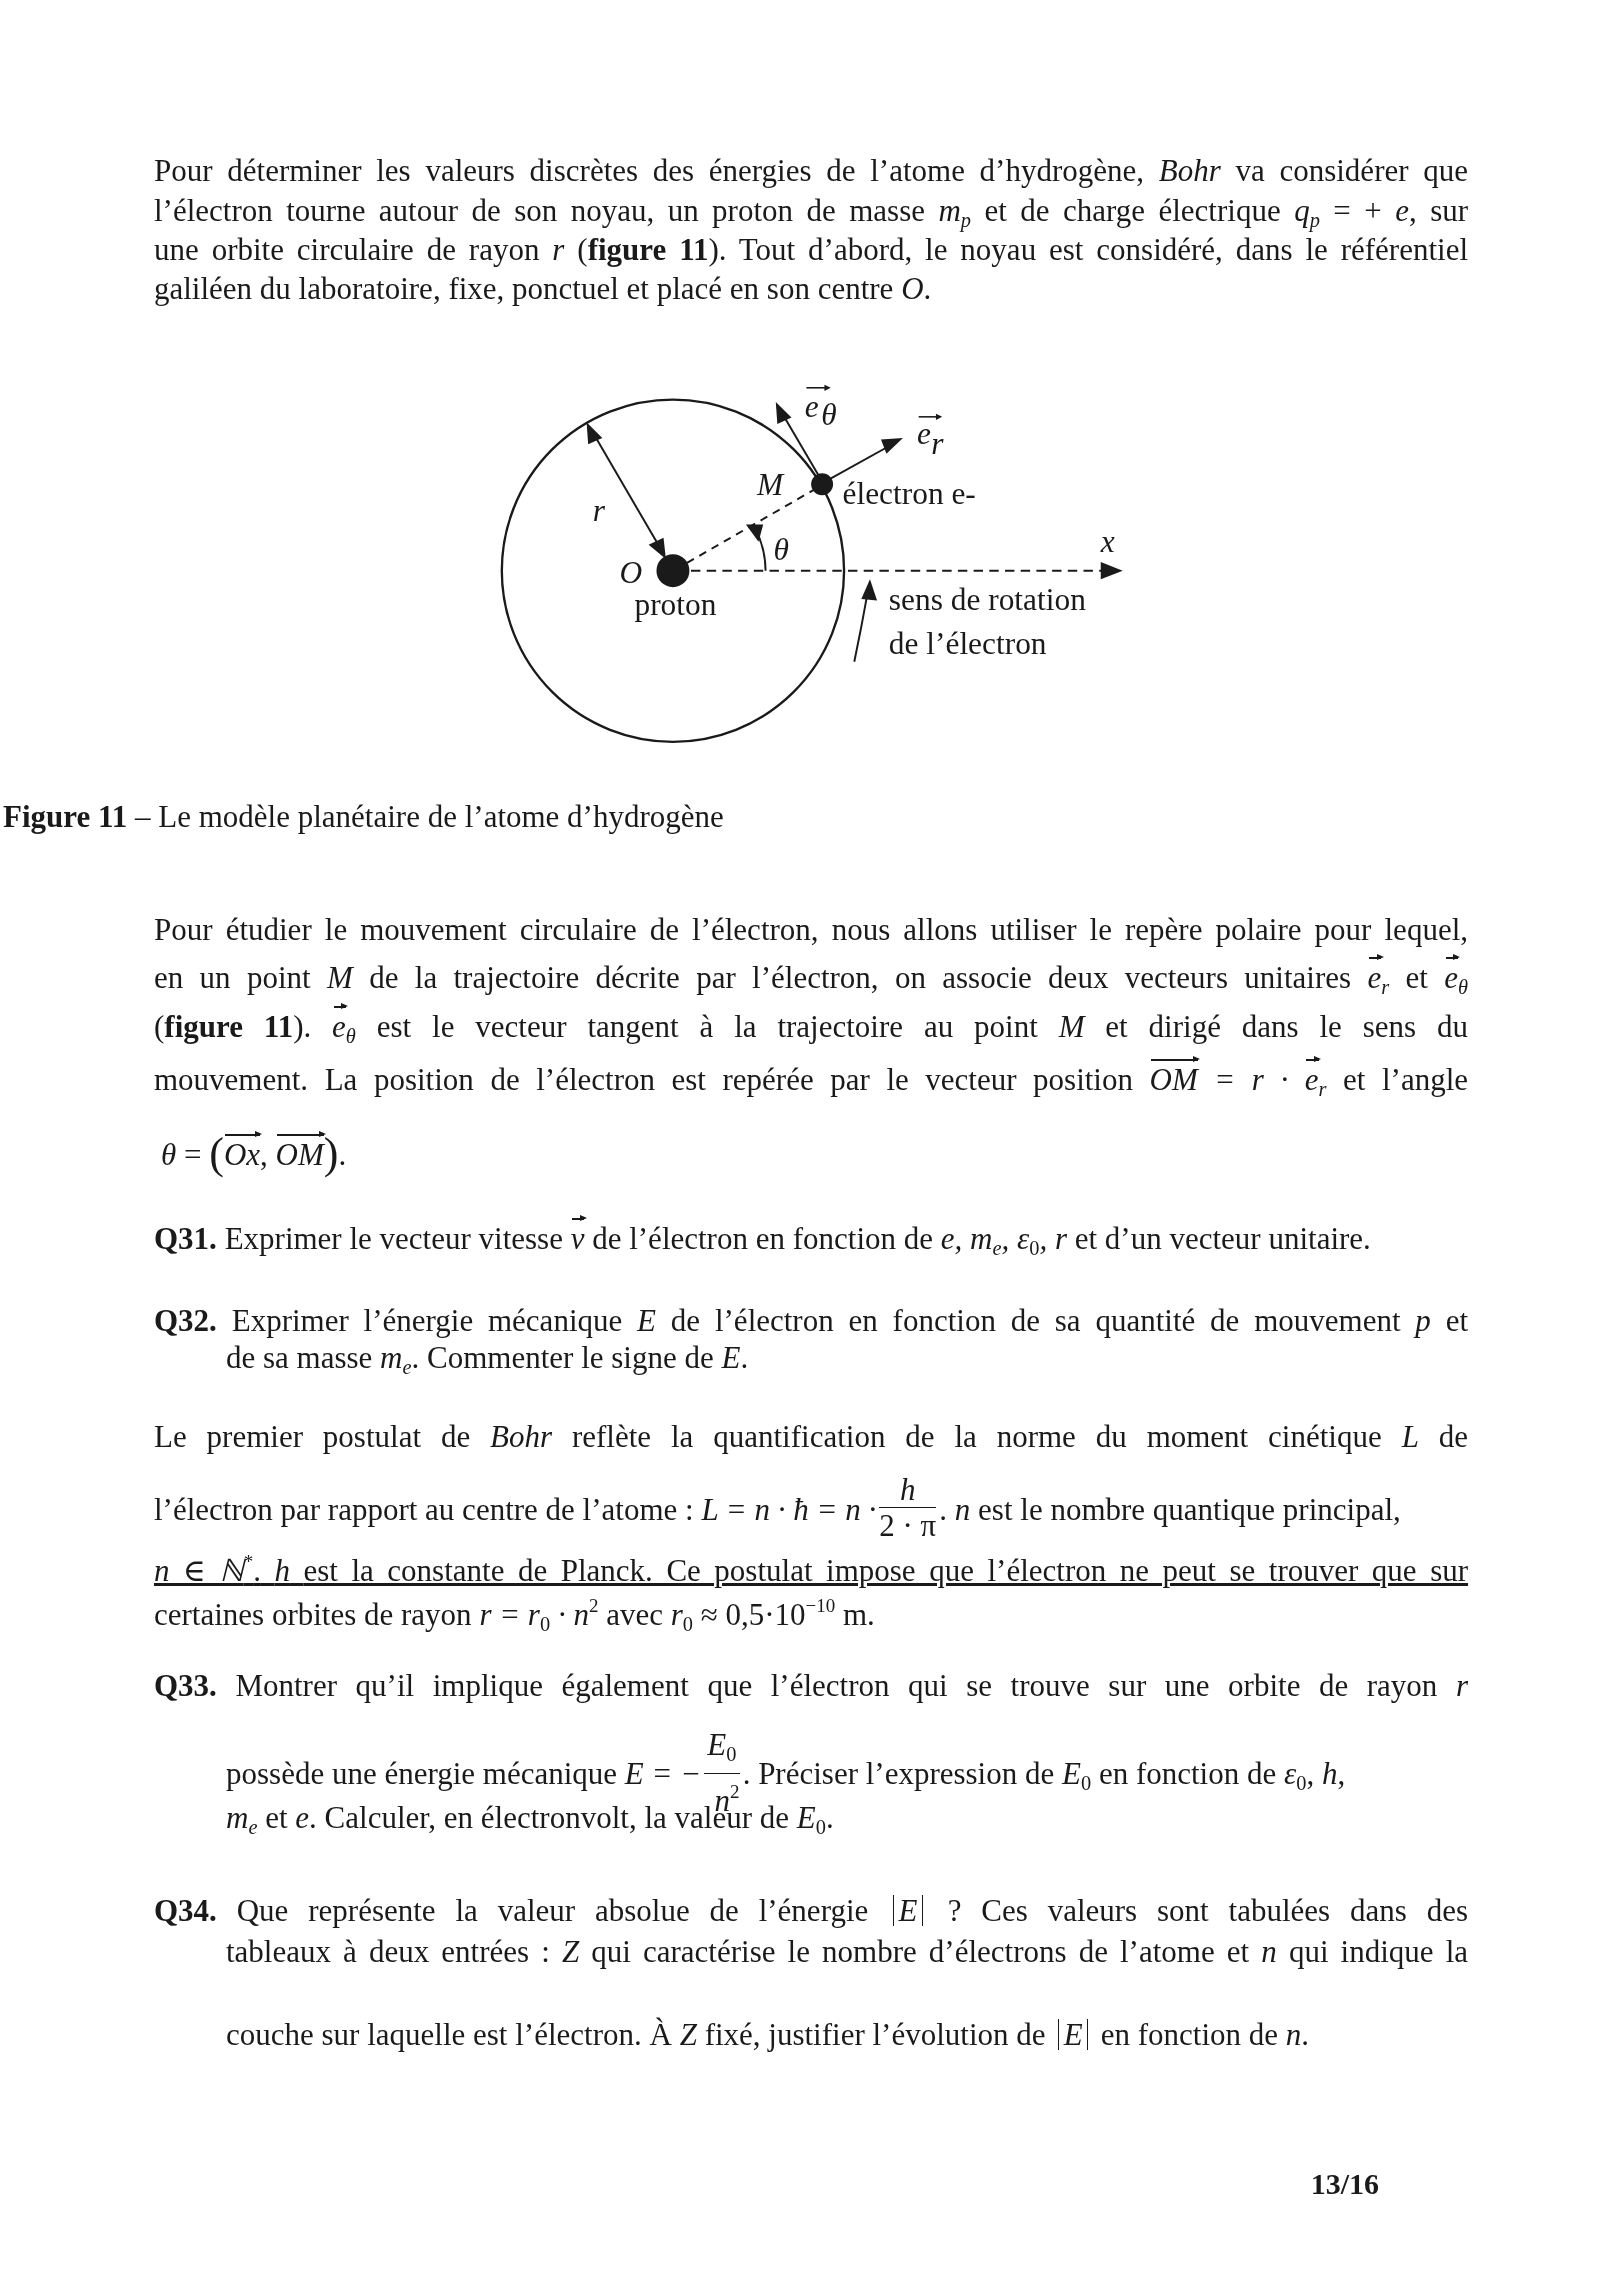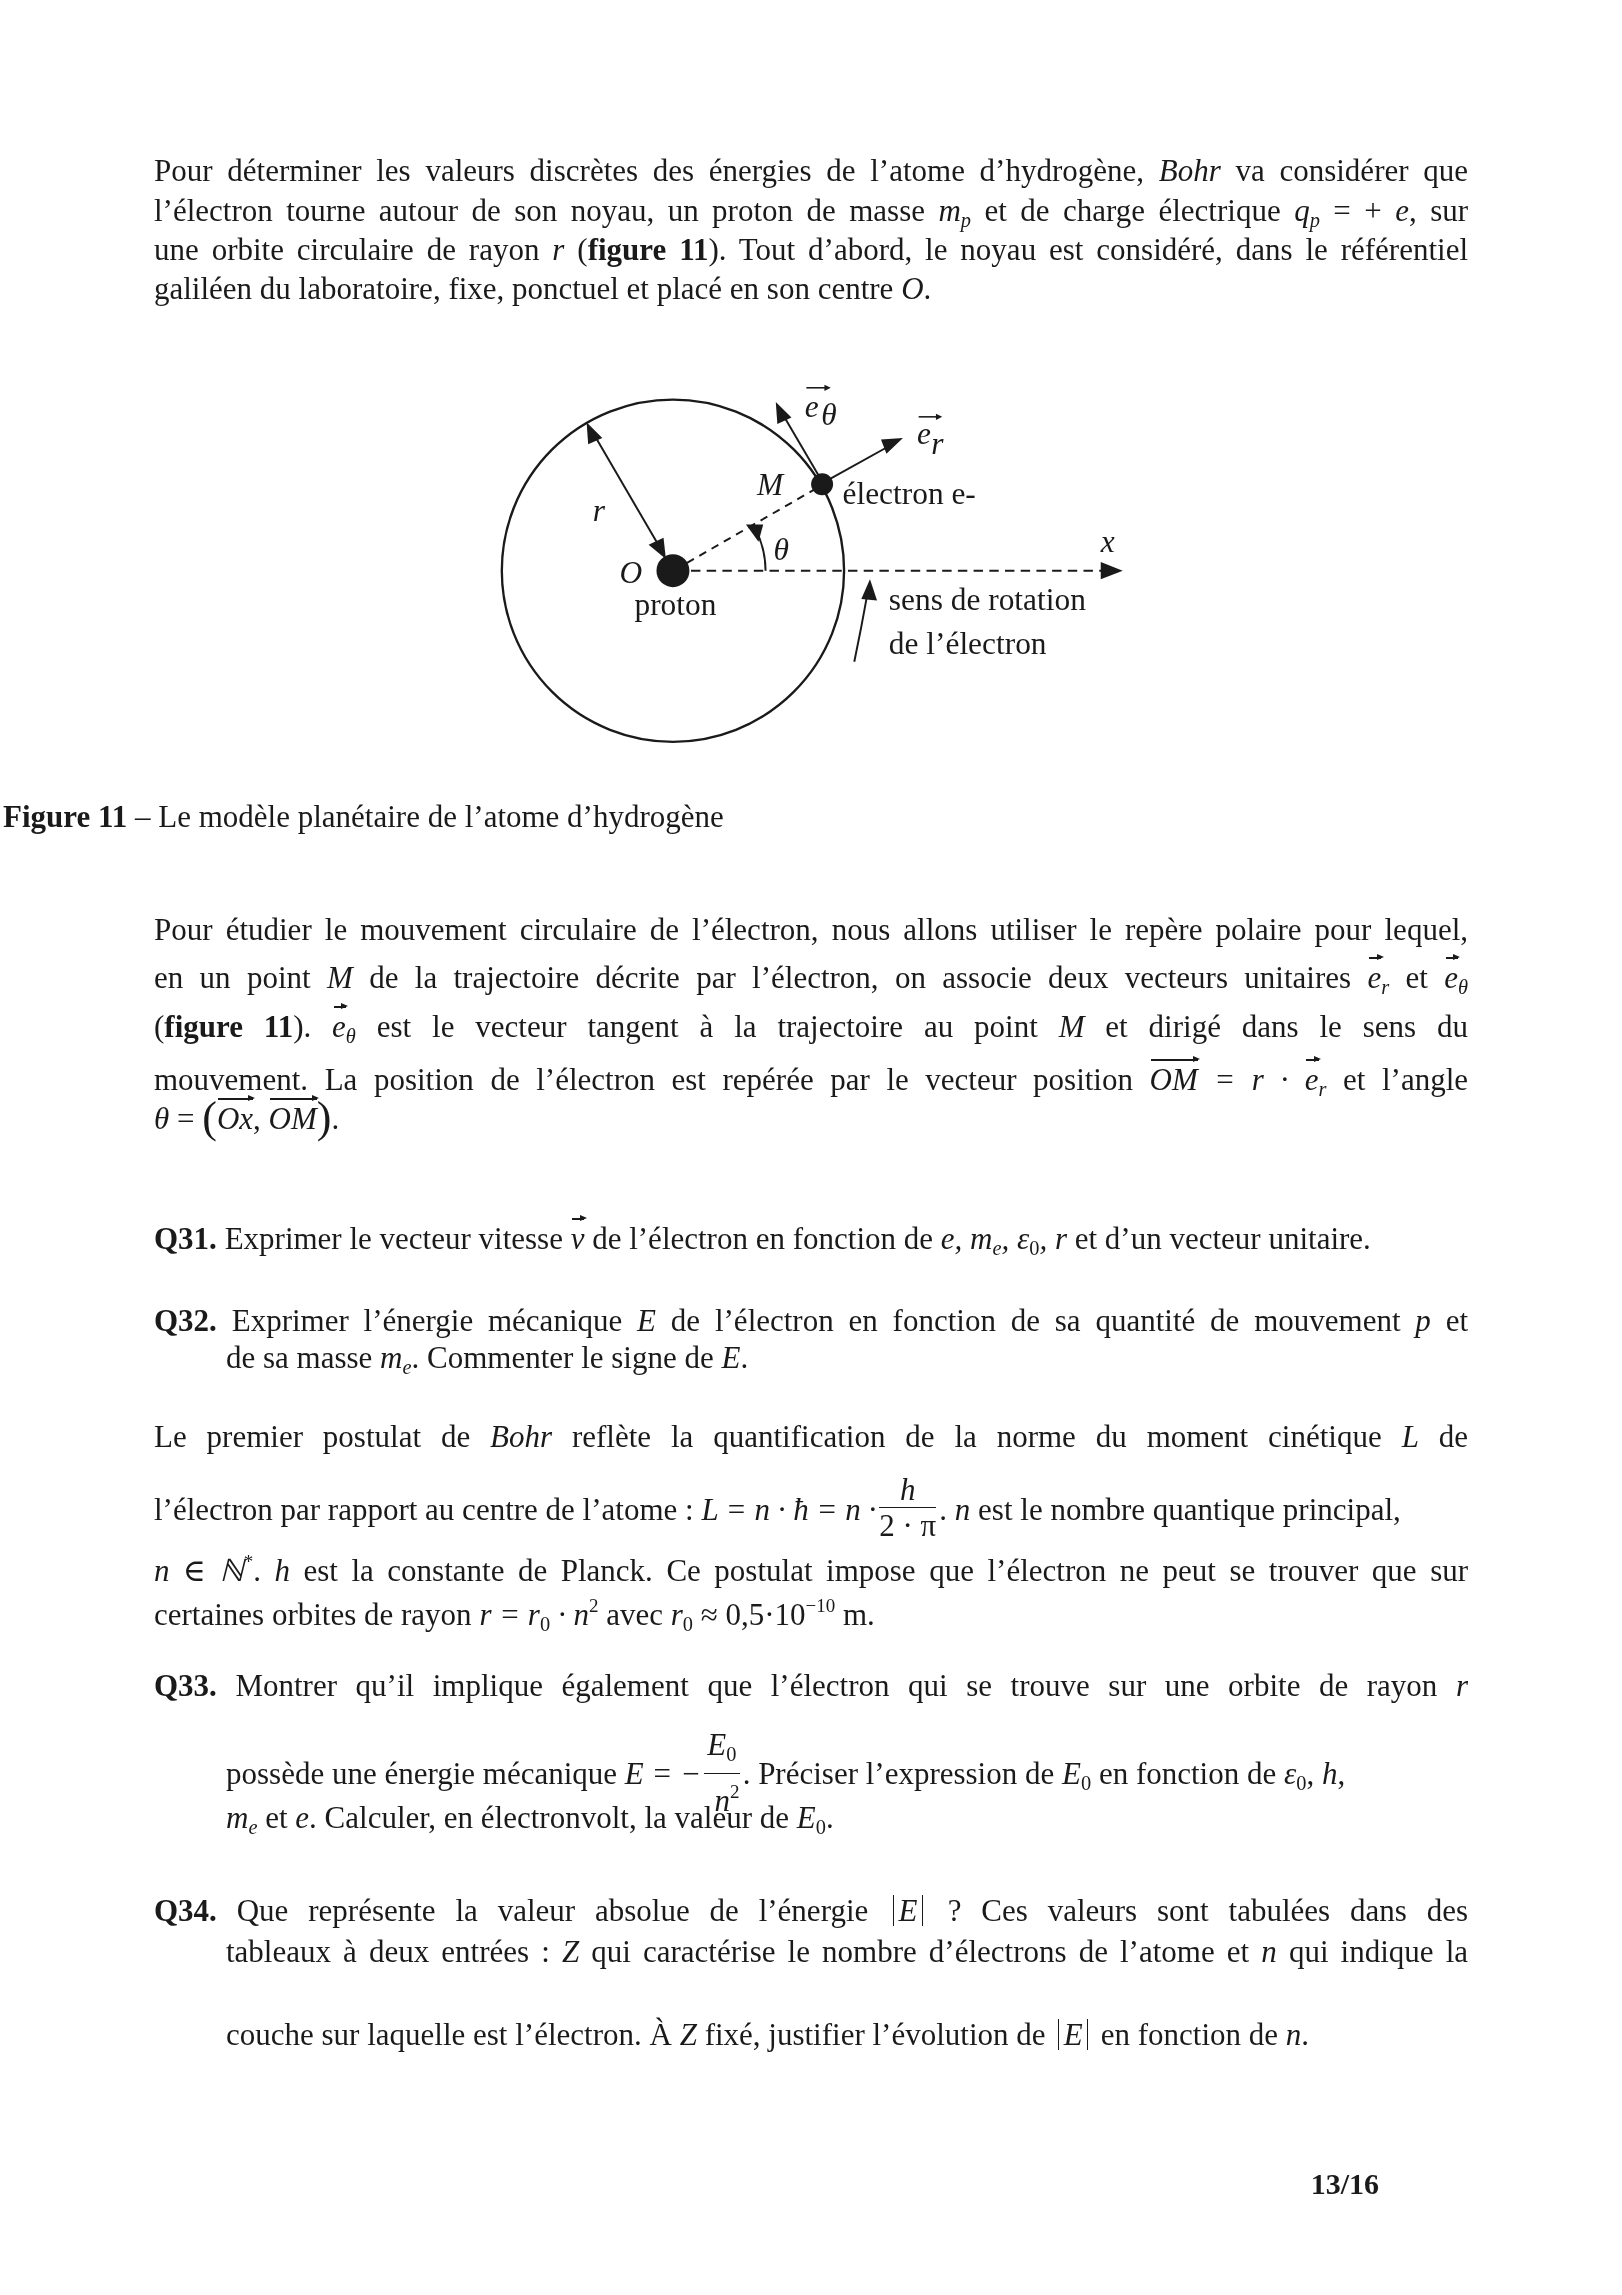--- a/index.html
+++ b/index.html
@@ -138,21 +138,21 @@
     <span><span class="vec">e</span><sub>θ</sub></span>
     <span>est le vecteur tangent à la trajectoire au point</span>
     <i>M</i>
     <span>et dirigé dans le sens du</span>
   </div>
   <div class="ln jl" style="top:1061px;">
     <span>mouvement. La position de l’électron est repérée par le vecteur position</span>
     <span><span class="vec">OM</span> <i>= r ·</i> <span class="vec">e</span><sub>r</sub></span>
     <span>et l’angle</span>
   </div>
-  <div class="ln" style="top:1096px;">
+  <div class="ln" style="top:1132px;margin-left:7px;">
     <span><i>θ</i> = <span class="big">(</span><span class="vec">Ox</span>, <span class="vec">OM</span><span class="big">)</span>.</span>
     
   </div>
 </div>
 
 <div class="ln" style="top:1220px;">
   <b>Q31.</b>
   <span>Exprimer le vecteur vitesse</span>
   <span class="vec">v</span>
   <span>de l’électron en fonction de</span>
@@ -183,21 +183,21 @@
     <span>reflète la quantification de la norme du moment cinétique</span>
     <i>L</i>
     <span>de</span>
   </div>
   <div class="ln" style="top:1477px;">
     <span>l’électron par rapport au centre de l’atome :</span>
     <i>L = n · ħ = n ·</i><span class="frac"><span class="num">h</span><span class="den">2 · π</span></span><span>.</span>
     <i>n</i>
     <span>est le nombre quantique principal,</span>
   </div>
-  <div class="ln jl" style="top:1543px;">
+  <div class="ln jl" style="top:1543px;text-decoration:underline;">
     <span><i>n ∈ ℕ</i><sup>*</sup><span>.</span></span>
     <i>h</i>
     <span>est la constante de Planck. Ce postulat impose que l’électron ne peut se trouver que sur</span>
   </div>
   <div class="ln" style="top:1587px;">
     <span>certaines orbites de rayon</span>
     <i>r = r</i><sub class="up">0</sub>
     <i>· n</i><sup>2</sup>
     <span>avec</span>
     <i>r</i><sub class="up">0</sub>

